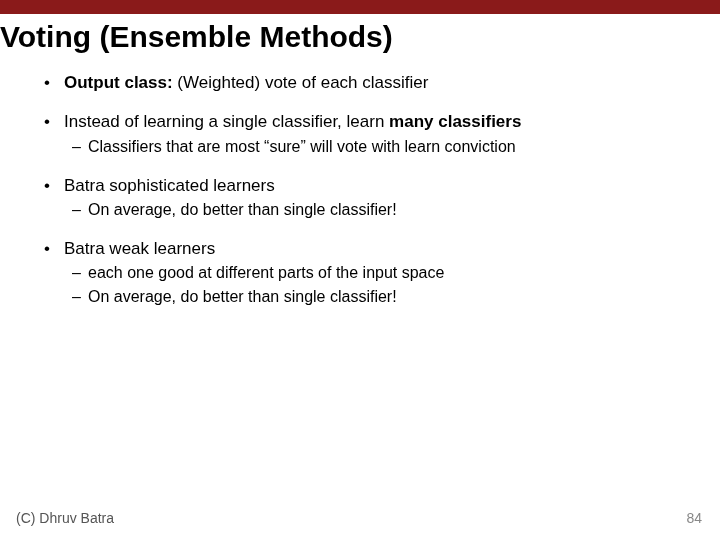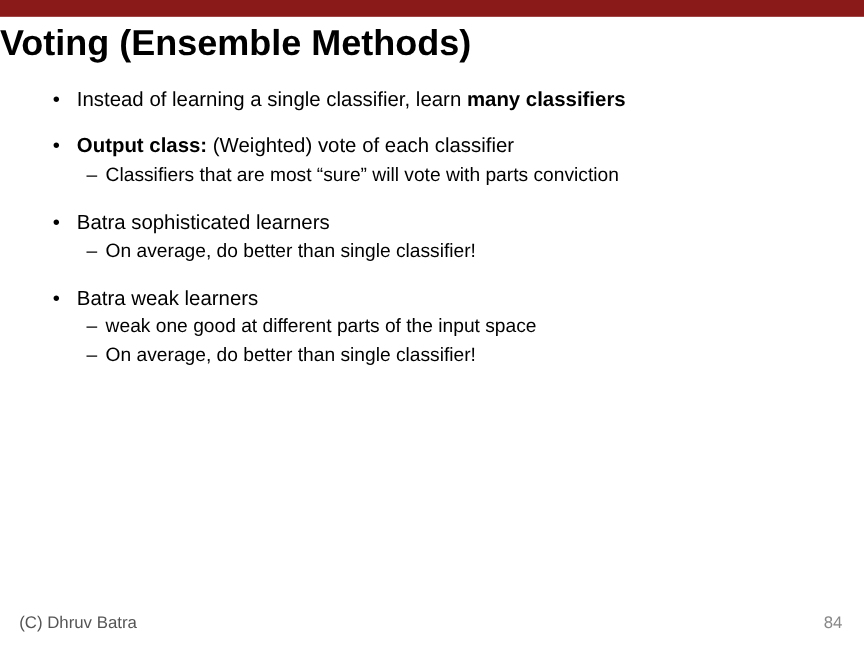--- a/index.html
+++ b/index.html
@@ -78,37 +78,37 @@
 </head>
 <body>
 
 <div class="topbar"></div>
 
 <div class="title">Voting (Ensemble Methods)</div>
 
 <div class="content">
 
   <div class="b1">
-    <span>Instead of learning a single classifier, learn </span><span class="bold">many classifiers</span>
+    <span class="bold">Output class: </span><span>(Weighted) vote of each classifier</span>
   </div>
 
   <div class="b1">
-    <span class="bold">Output class: </span><span>(Weighted) vote of each classifier</span>
+    <span>Instead of learning a single classifier, learn </span><span class="bold">many classifiers</span>
   </div>
   <div class="sub-group">
-    <div class="b2">Classifiers that are most “sure” will vote with parts conviction</div>
+    <div class="b2">Classifiers that are most “sure” will vote with learn conviction</div>
   </div>
 
   <div class="b1">Batra sophisticated learners</div>
   <div class="sub-group">
     <div class="b2">On average, do better than single classifier!</div>
   </div>
 
   <div class="b1">Batra weak learners</div>
   <div class="sub-group">
-    <div class="b2">weak one good at different parts of the input space</div>
+    <div class="b2">each one good at different parts of the input space</div>
     <div class="b2">On average, do better than single classifier!</div>
   </div>
 
 </div>
 
 <div class="footer-left">(C) Dhruv Batra</div>
 <div class="footer-right">84</div>
 
 </body></html>

